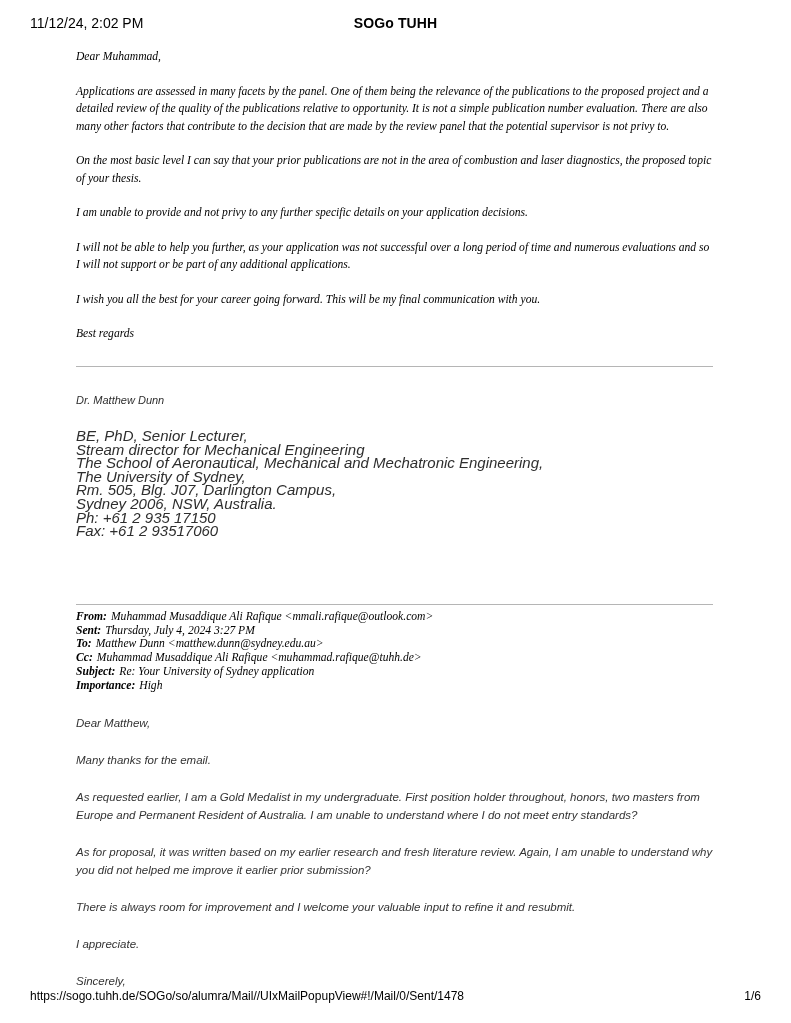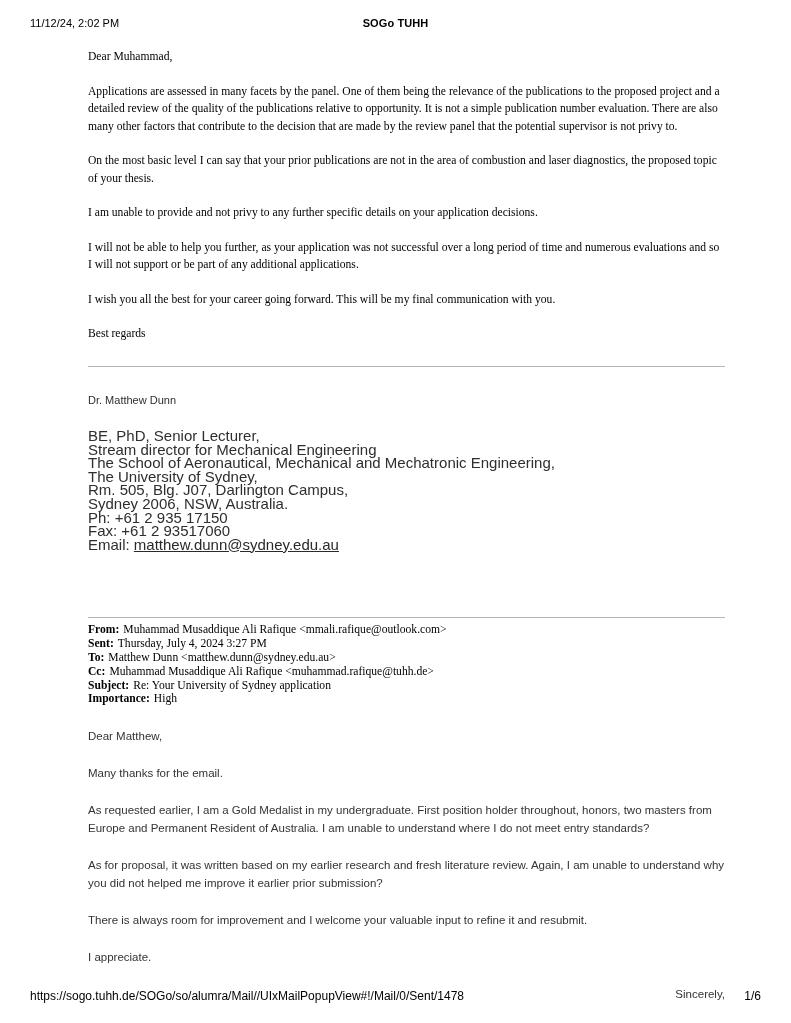--- a/index.html
+++ b/index.html
@@ -15,21 +15,21 @@
     font-family: "Liberation Sans", sans-serif;
     color: #000;
   }
   
   .print-header {
     position: absolute;
     top: 17px;
     left: 30px;
     right: 30px;
     height: 14px;
-    font-size: 11px;
+    font-size: 14px;
     line-height: 12px;
     color: #000;
   }
   .print-date { position: absolute; left: 0; top: 0; }
   .print-title {
     position: absolute;
     left: 0; right: 0;
     text-align: center;
     font-weight: bold;
     letter-spacing: 0.1px;
@@ -44,22 +44,23 @@
     line-height: 12px;
     color: #000;
   }
   .footer-url { position: absolute; left: 0; top: 0; }
   .footer-page { position: absolute; right: 0; top: 0; }
 
   
   .content {
     position: absolute;
     top: 48px;
-    left: 88px;
+    left: 76px;
     width: 637px;
+    font-style: italic;
   }
   .serif {
     font-family: "Liberation Serif", serif;
     font-size: 11.6px;
     line-height: 17.5px;
     color: #000;
   }
   p.body-para { margin: 0 0 17px 0; }
   p.last { margin-bottom: 0; }
 
@@ -102,21 +103,21 @@
   .q-label { font-weight: bold; margin-right: 4px; }
 
   .reply {
     margin-top: 21px;
     font-family: "Liberation Sans", sans-serif;
     font-size: 11.5px;
     line-height: 18px;
     color: #333333;
   }
   .reply p { margin: 0 0 19px 0; }
-  .reply p.last { margin-bottom: 4px; text-align: right; }
+  .reply p.last { margin-bottom: 4px; }
 </style>
 </head>
 <body>
 
 <div class="print-header">
   <span class="print-date">11/12/24, 2:02 PM</span>
   <span class="print-title">SOGo TUHH</span>
 </div>
 
 <div class="content">
@@ -135,24 +136,20 @@
 
   <div class="sig-block">
     <div>BE, PhD, Senior Lecturer,</div>
     <div>Stream director for Mechanical Engineering</div>
     <div>The School of Aeronautical, Mechanical and Mechatronic Engineering,</div>
     <div>The University of Sydney,</div>
     <div>Rm. 505, Blg. J07, Darlington Campus,</div>
     <div>Sydney 2006, NSW, Australia.</div>
     <div>Ph: +61 2 935 17150</div>
     <div>Fax: +61 2 93517060</div>
-    <div>
-      <span>Email:</span>
-      <a class="email-link">matthew.dunn@sydney.edu.au</a>
-    </div>
   </div>
 
   <div class="divider divider-2"></div>
 
   <div class="quoted-header">
     <div class="q-row">
       <span class="q-label">From:</span><span>Muhammad Musaddique Ali Rafique &lt;mmali.rafique@outlook.com&gt;</span>
     </div>
     <div class="q-row">
       <span class="q-label">Sent:</span><span>Thursday, July 4, 2024 3:27 PM</span>

